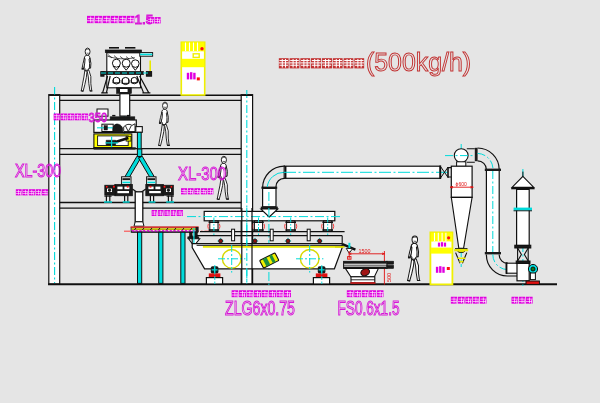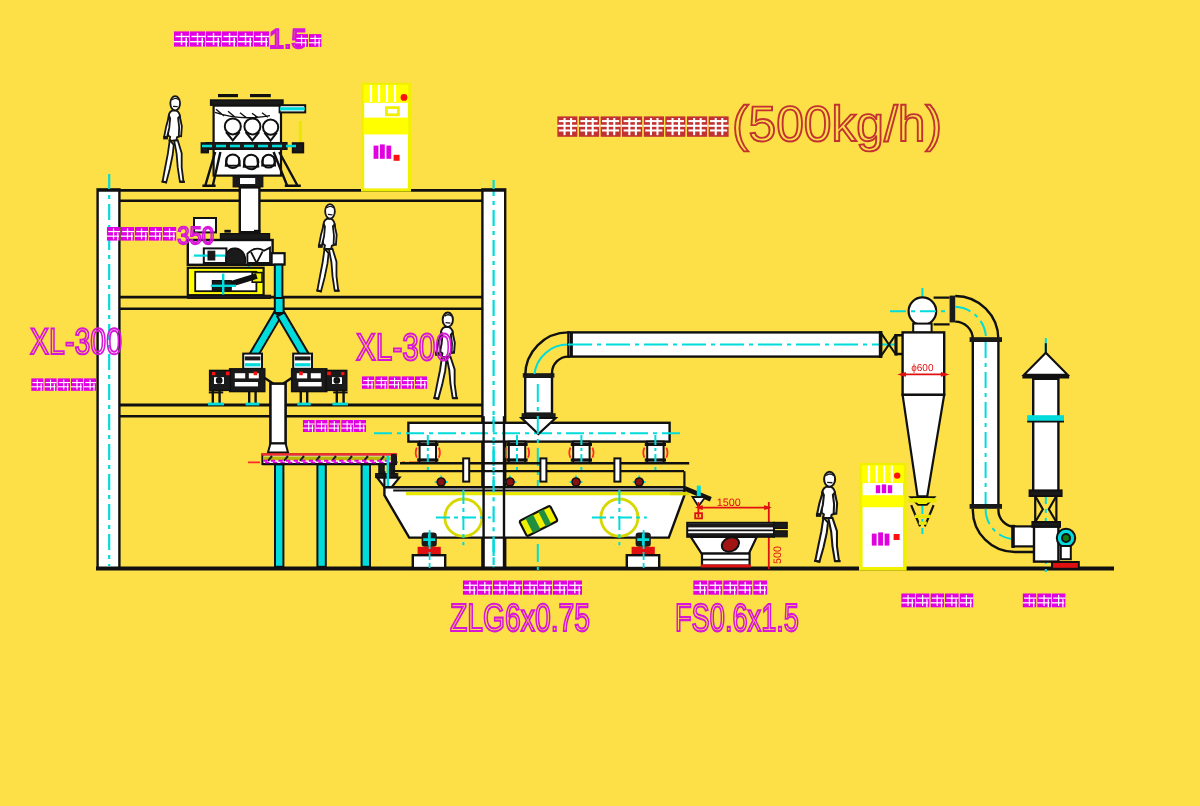--- a/index.html
+++ b/index.html
@@ -1,16 +1,16 @@
 <!DOCTYPE html>
 <html><head>
 <meta charset="utf-8">
 <style>
   html,body{margin:0;padding:0;background:#fff;}
-  #c{position:relative;width:600px;height:403px;overflow:hidden;background:#fde047;
+  #c{position:relative;width:600px;height:403px;overflow:hidden;background:#e5e5e5;
      font-family:"Liberation Sans", sans-serif;}
   svg{position:absolute;left:0;top:0;}
 </style>
 </head>
 <body>
 <div id="c">
 <svg width="600" height="403" viewBox="0 0 600 403">
 <defs>
 
   <symbol id="cj2" viewBox="0 0 10 10">

